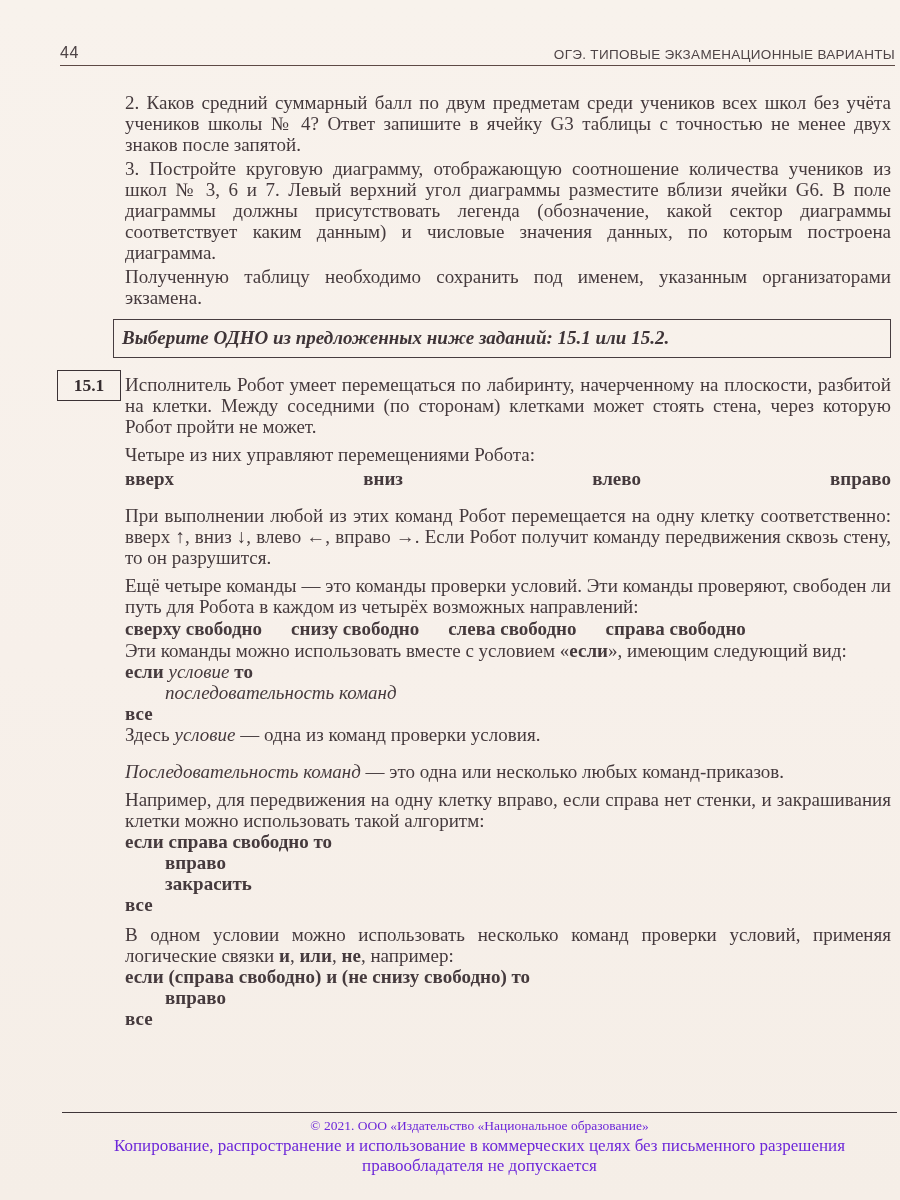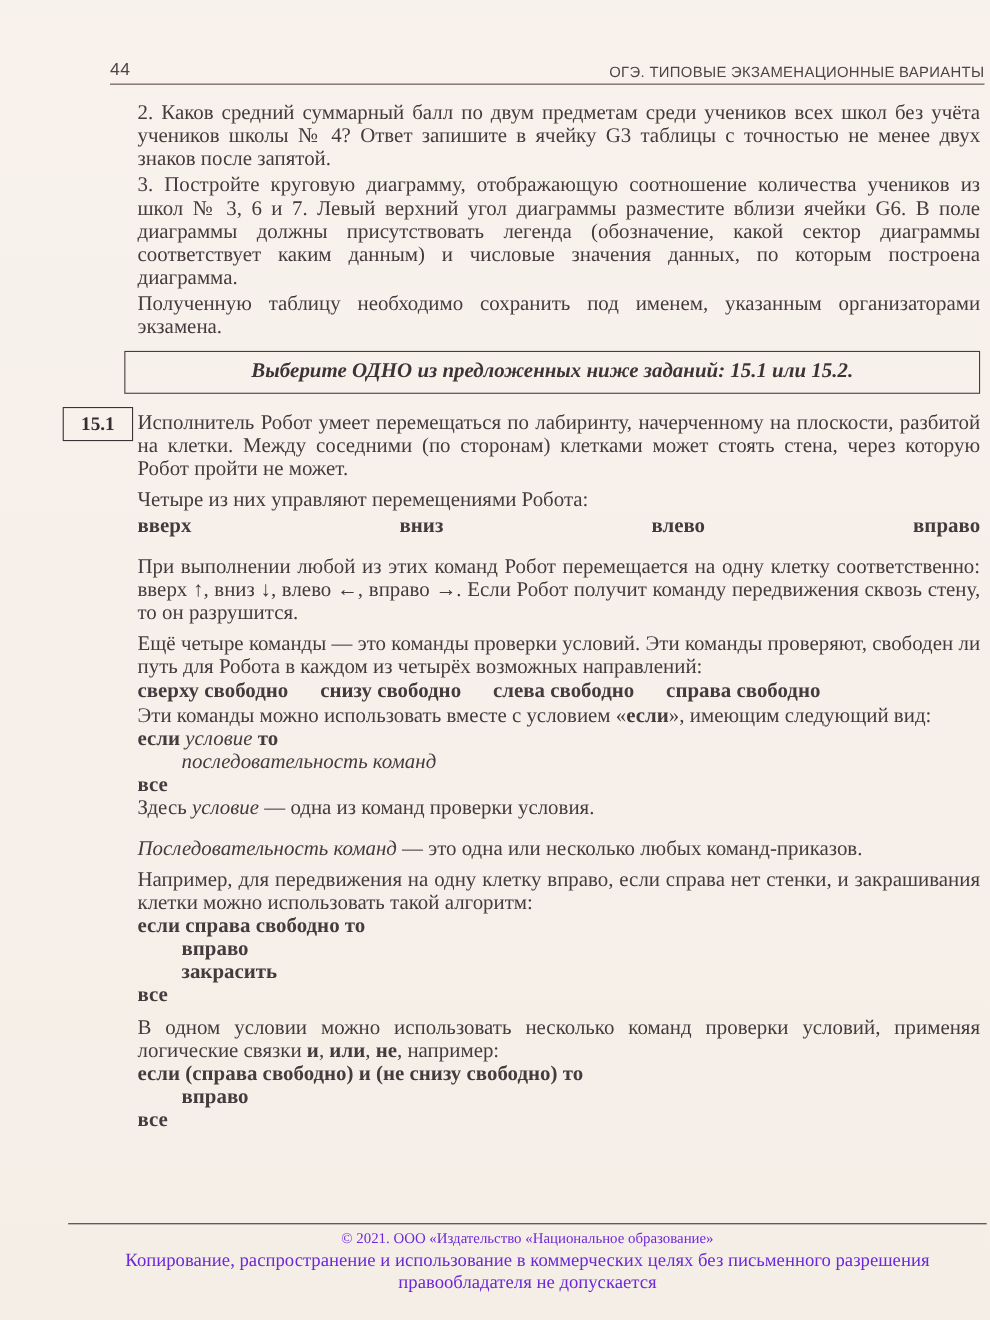--- a/index.html
+++ b/index.html
@@ -4,37 +4,37 @@
 <style>
   html,body{margin:0;padding:0;}
   body{
     width:900px;height:1200px;position:relative;overflow:hidden;
     background:linear-gradient(180deg,#f8f2ec 0%,#f7f0ea 55%,#f5eee7 100%);
     font-family:"Liberation Serif","DejaVu Serif",serif;
     color:#453a3d;
     -webkit-font-smoothing:antialiased;
   }
   
-  .header{position:absolute;left:60px;right:5px;top:55px;margin-left:40px;}
+  .header{position:absolute;left:60px;right:5px;top:44px;}
   .header-row{display:flex;justify-content:space-between;align-items:flex-end;
     font-family:"Liberation Sans","DejaVu Sans",sans-serif;color:#4e4446;}
   .page-num{font-size:16px;letter-spacing:.5px;}
   .header-title{font-size:13.5px;letter-spacing:.3px;}
   .header-rule{margin-top:3px;border-top:1.6px solid #5d4a45;height:0;}
   
   .content{position:absolute;left:125px;width:766px;top:92px;
     font-size:19px;line-height:21px;text-align:justify;}
   .content p{margin:0 0 3px 0;}
   p.rp{margin:16px 0 7px 0;}
   p.tight{margin:0;}
   .b{font-weight:bold;}
   .i{font-style:italic;}
   
   .choice-box{margin:11px 0 10px -12px;border:1.5px solid #473d40;
-    padding:7px 8px 9px 8px;text-align:center;}
+    padding:7px 8px 9px 8px;}
   .choice-box span{font-weight:bold;font-style:italic;font-size:19px;color:#3e3437;}
   
   .task-badge{position:absolute;left:57px;top:370px;width:62px;height:29px;
     border:1.6px solid #3b3235;display:flex;align-items:center;justify-content:center;
     font-weight:bold;font-size:17.5px;color:#352c2f;background:transparent;}
   
   .cmds{display:flex;justify-content:space-between;font-weight:bold;margin:3px 0 6px 0;}
   .checks{display:flex;gap:29px;font-weight:bold;margin:1px 0 1px 0;text-align:left;}
   
   .code{margin:0;text-align:left;}

